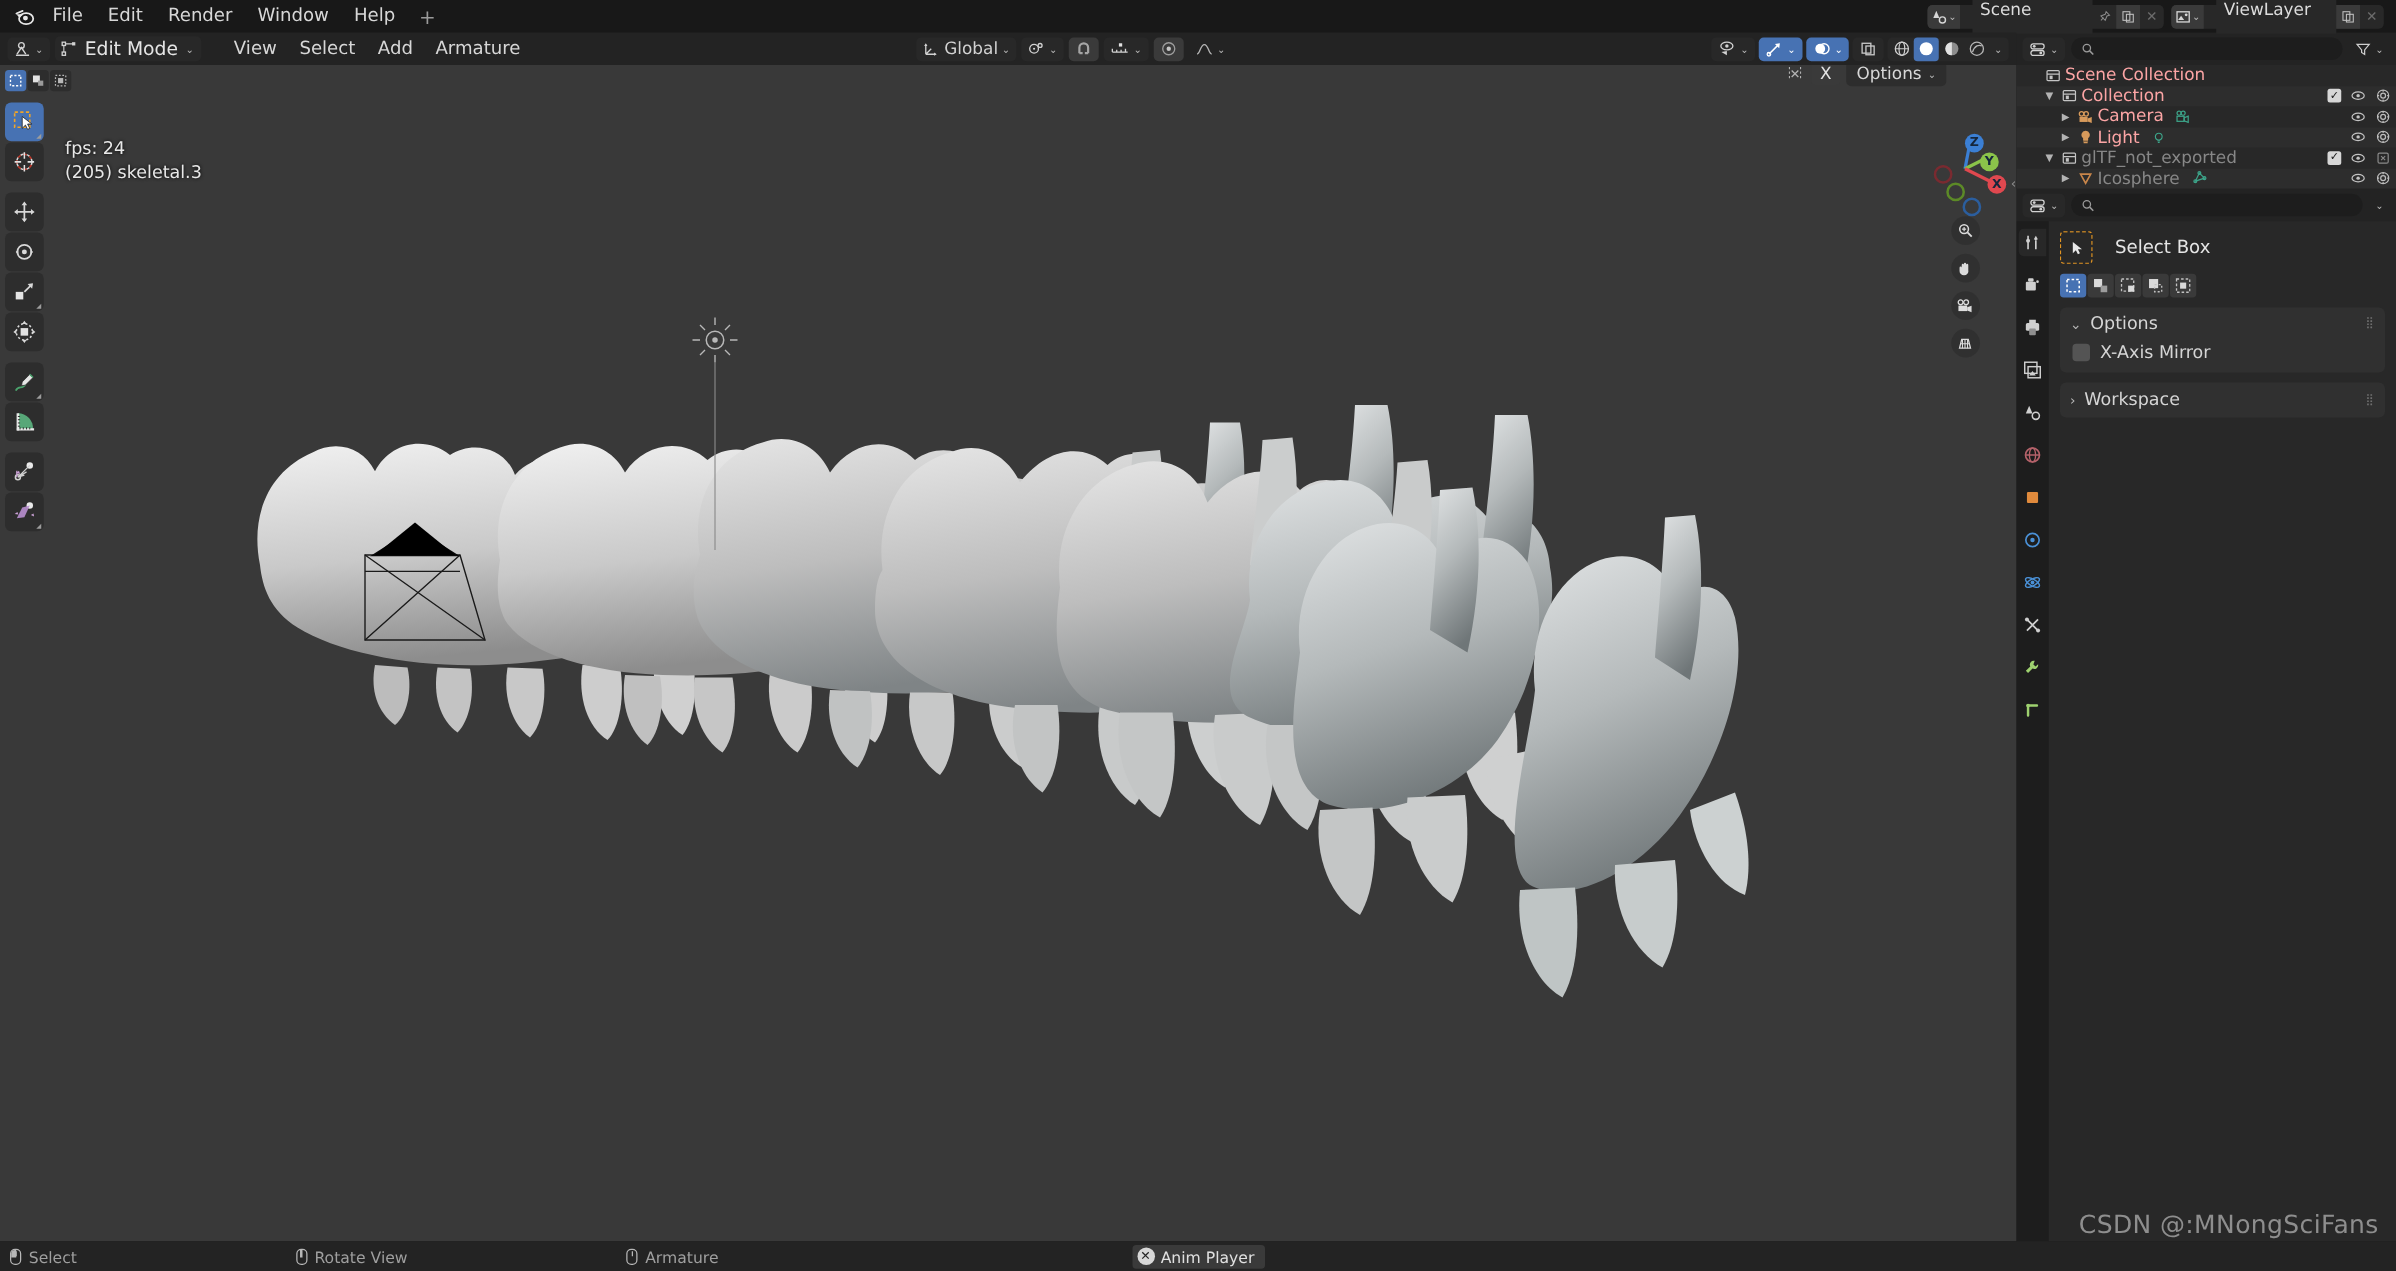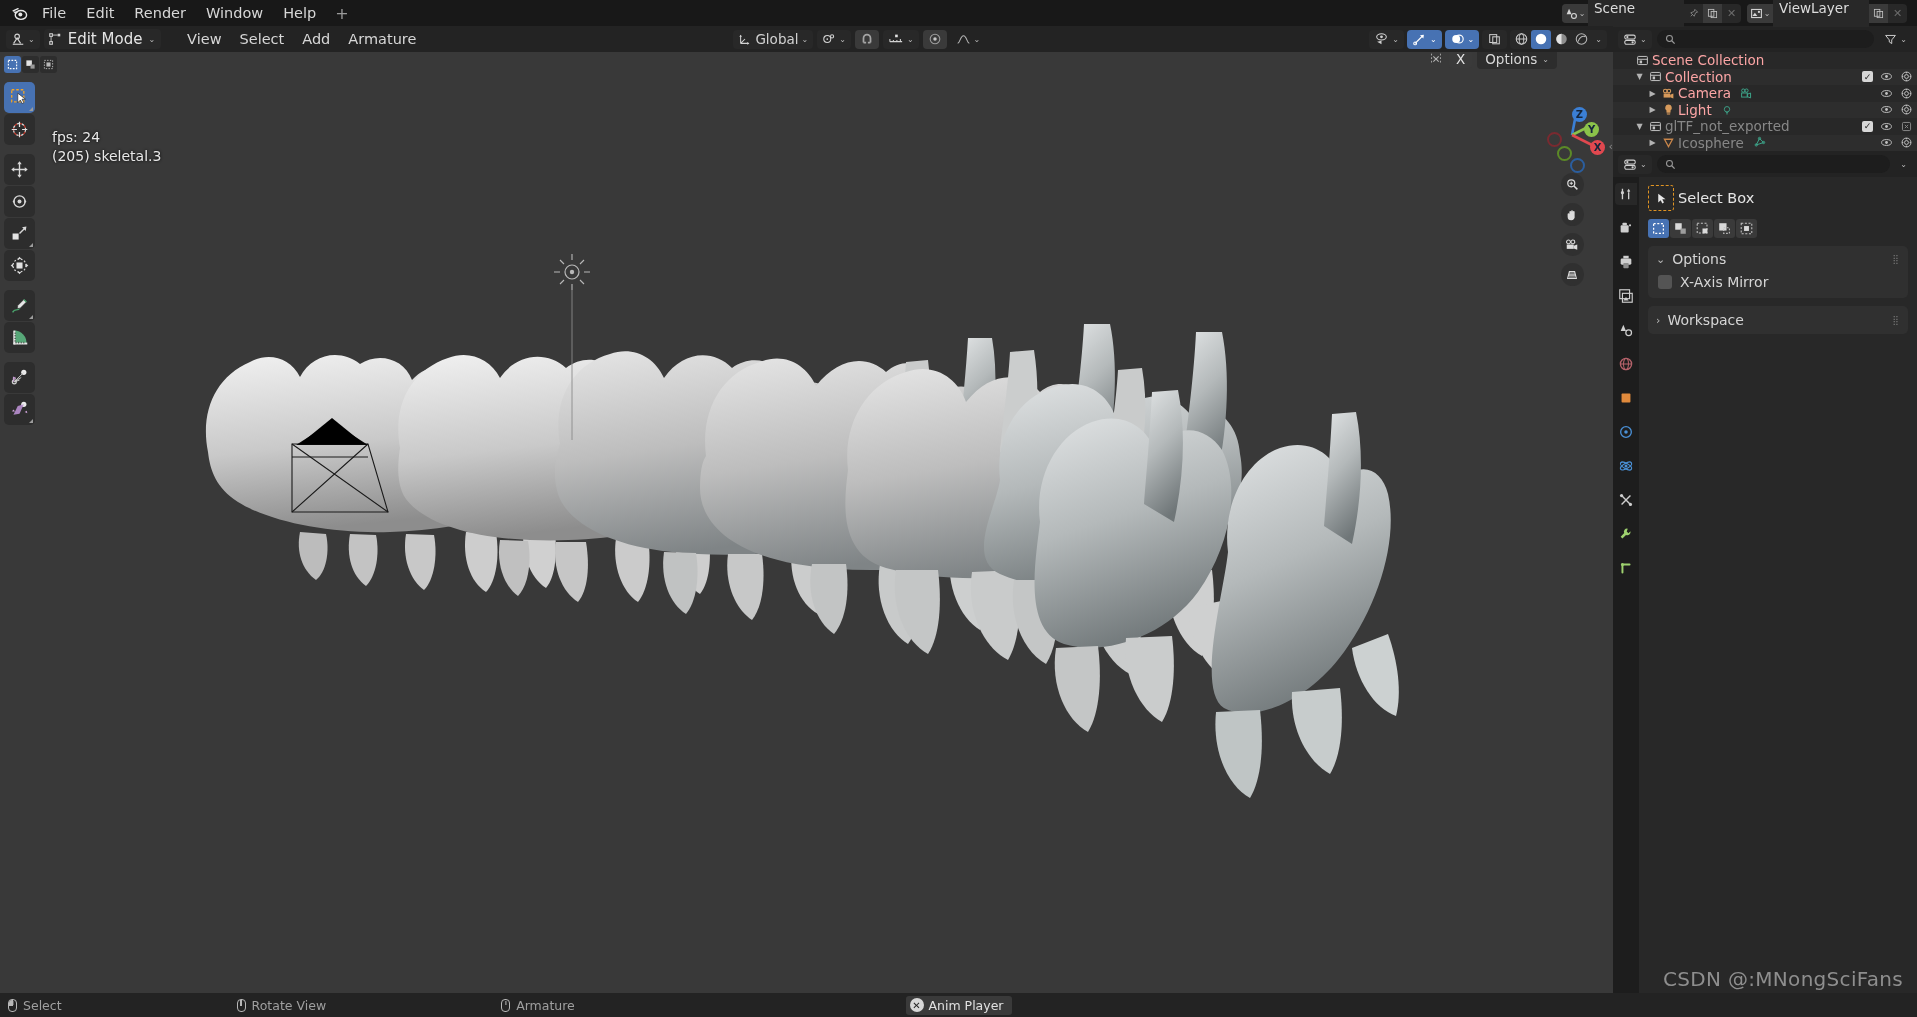--- a/index.html
+++ b/index.html
@@ -28,21 +28,21 @@
     padding:4px 13px 5px; font-size:14.5px; color:#9a9a9a; line-height:17px;
     border-radius:5px 5px 0 0; background:#232323; margin-right:2px; height:26px;
     display:flex; align-items:center;
   }
   .wsp-tab.active { background:#303030; color:#ffffff; }
   .wsp-plus { color:#9a9a9a; padding:0 9px; font-size:16px; display:flex; align-items:center; height:26px;}
   .topbar-right { margin-left:auto; display:flex; align-items:center; gap:6px; padding-right:4px;}
   .field-group { display:flex; align-items:center; background:#282828; border-radius:4px; height:19px; }
   .fg-ico { width:26px; height:19px; display:flex; align-items:center; justify-content:center; gap:1px;
             background:#3a3a3a; border-radius:4px 0 0 4px; }
-  .fg-name { padding:0 10px 0 6px; font-size:13.5px; color:#dcdcdc; min-width:96px; height:28px; line-height:19px; background:#282828;}
+  .fg-name { padding:0 10px 0 6px; font-size:13.5px; color:#dcdcdc; min-width:96px; height:28px; line-height:19px; background:#282828;margin-left:10px;}
   .fg-btn { width:19px; height:19px; display:flex;align-items:center;justify-content:center; color:#b0b0b0; font-size:11px;}
   .fg-btn.dim { color:#6b6b6b; }
   .fg-btn.raised { background:#3a3a3a; }
 
   
   .main { flex:1; display:flex; min-height:0; background:#181818; }
   .viewport-wrap { position:relative; flex:1; display:flex; flex-direction:column; min-width:0; padding:0 0 0 0;}
   
   .vp-header {
     height:26px; background:#232323; display:flex; align-items:center; gap:4px;
@@ -53,21 +53,21 @@
   .hbtn.on { background:#4772b3; color:#fff; }
   .hbtn.pressed { background:#3a3a3a; }
   .chev { font-size:8px; color:#b9b9b9; }
   .vp-menu { padding:2px 9px; font-size:14.5px; color:#d7d7d7; border-radius:3px; line-height:18px;}
   .mode-sel { display:flex;align-items:center;gap:6px; background:#282828; border-radius:4px; height:20px; padding:0 6px 0 4px; }
   .sep { width:9px; }
 
   .vp-body { position:relative; flex:1; background:#393939; overflow:hidden; }
 
   
-  .vp-stats { position:absolute; left:52px; top:76px; font-size:14px; color:#e8e8e8; line-height:19px; text-shadow:0 0 3px #000; }
+  .vp-stats { position:absolute; left:52px; top:58px; font-size:14px; color:#e8e8e8; line-height:19px; text-shadow:0 0 3px #000; }
 
   
   .toolbar {
     position:absolute; left:4px; top:4px; width:32px; display:flex; flex-direction:column; gap:2px;
   }
   .tool-grp { display:flex; flex-direction:column; gap:1px; margin-bottom:7px; }
   .tool {
     width:31px; height:31px; background:#2d2d2d; border-radius:5px; display:flex; align-items:center; justify-content:center;
     position:relative;
   }
@@ -108,21 +108,21 @@
   .cb { width:11px;height:11px; background:#d7d7d7; border-radius:2px; display:flex;align-items:center;justify-content:center; color:#1d1d1d; font-size:9px;}
 
   
   .props { flex:1; background:#282828; display:flex; flex-direction:column; min-height:0; }
   .props-header { height:26px; background:#232323; display:flex; align-items:center; gap:5px; padding:0 5px; }
   .props-body { flex:1; display:flex; min-height:0; }
   .props-tabs { width:26px; flex:0 0 26px; background:#1d1d1d; display:flex; flex-direction:column; align-items:center; padding-top:6px; gap:12px;}
   .ptab { width:22px; height:22px; display:flex; align-items:center; justify-content:center; border-radius:4px 0 0 4px; }
   .ptab.active { background:#282828; }
   .props-content { flex:1; padding:8px 9px; display:flex; flex-direction:column; gap:8px; }
-  .tool-head { display:flex; align-items:center; gap:4px; }
+  .tool-head { display:flex; align-items:center; gap:18px; }
   .tool-icon-box { width:26px; height:26px; border:1.5px dashed #e09423; border-radius:3px; display:flex;align-items:center;justify-content:center;}
   .mode-row { display:flex; gap:1px; }
   .mode-btn { width:21px;height:19px;background:#3a3a3a; border-radius:3px; display:flex;align-items:center;justify-content:center;}
   .mode-btn.on { background:#4772b3; }
   .panel { background:#303030; border-radius:5px; padding:5px 8px; }
   .panel-head { display:flex; align-items:center; gap:7px; color:#d5d5d5; font-size:14px;}
   .grip { margin-left:auto; color:#6f6f6f; font-size:9px; letter-spacing:1px; line-height:6px;}
   .panel-row { display:flex; align-items:center; gap:8px; padding:7px 2px 3px; font-size:14px; color:#d5d5d5;}
   .chk { width:14px;height:14px;background:#545454;border-radius:3px;}
 

